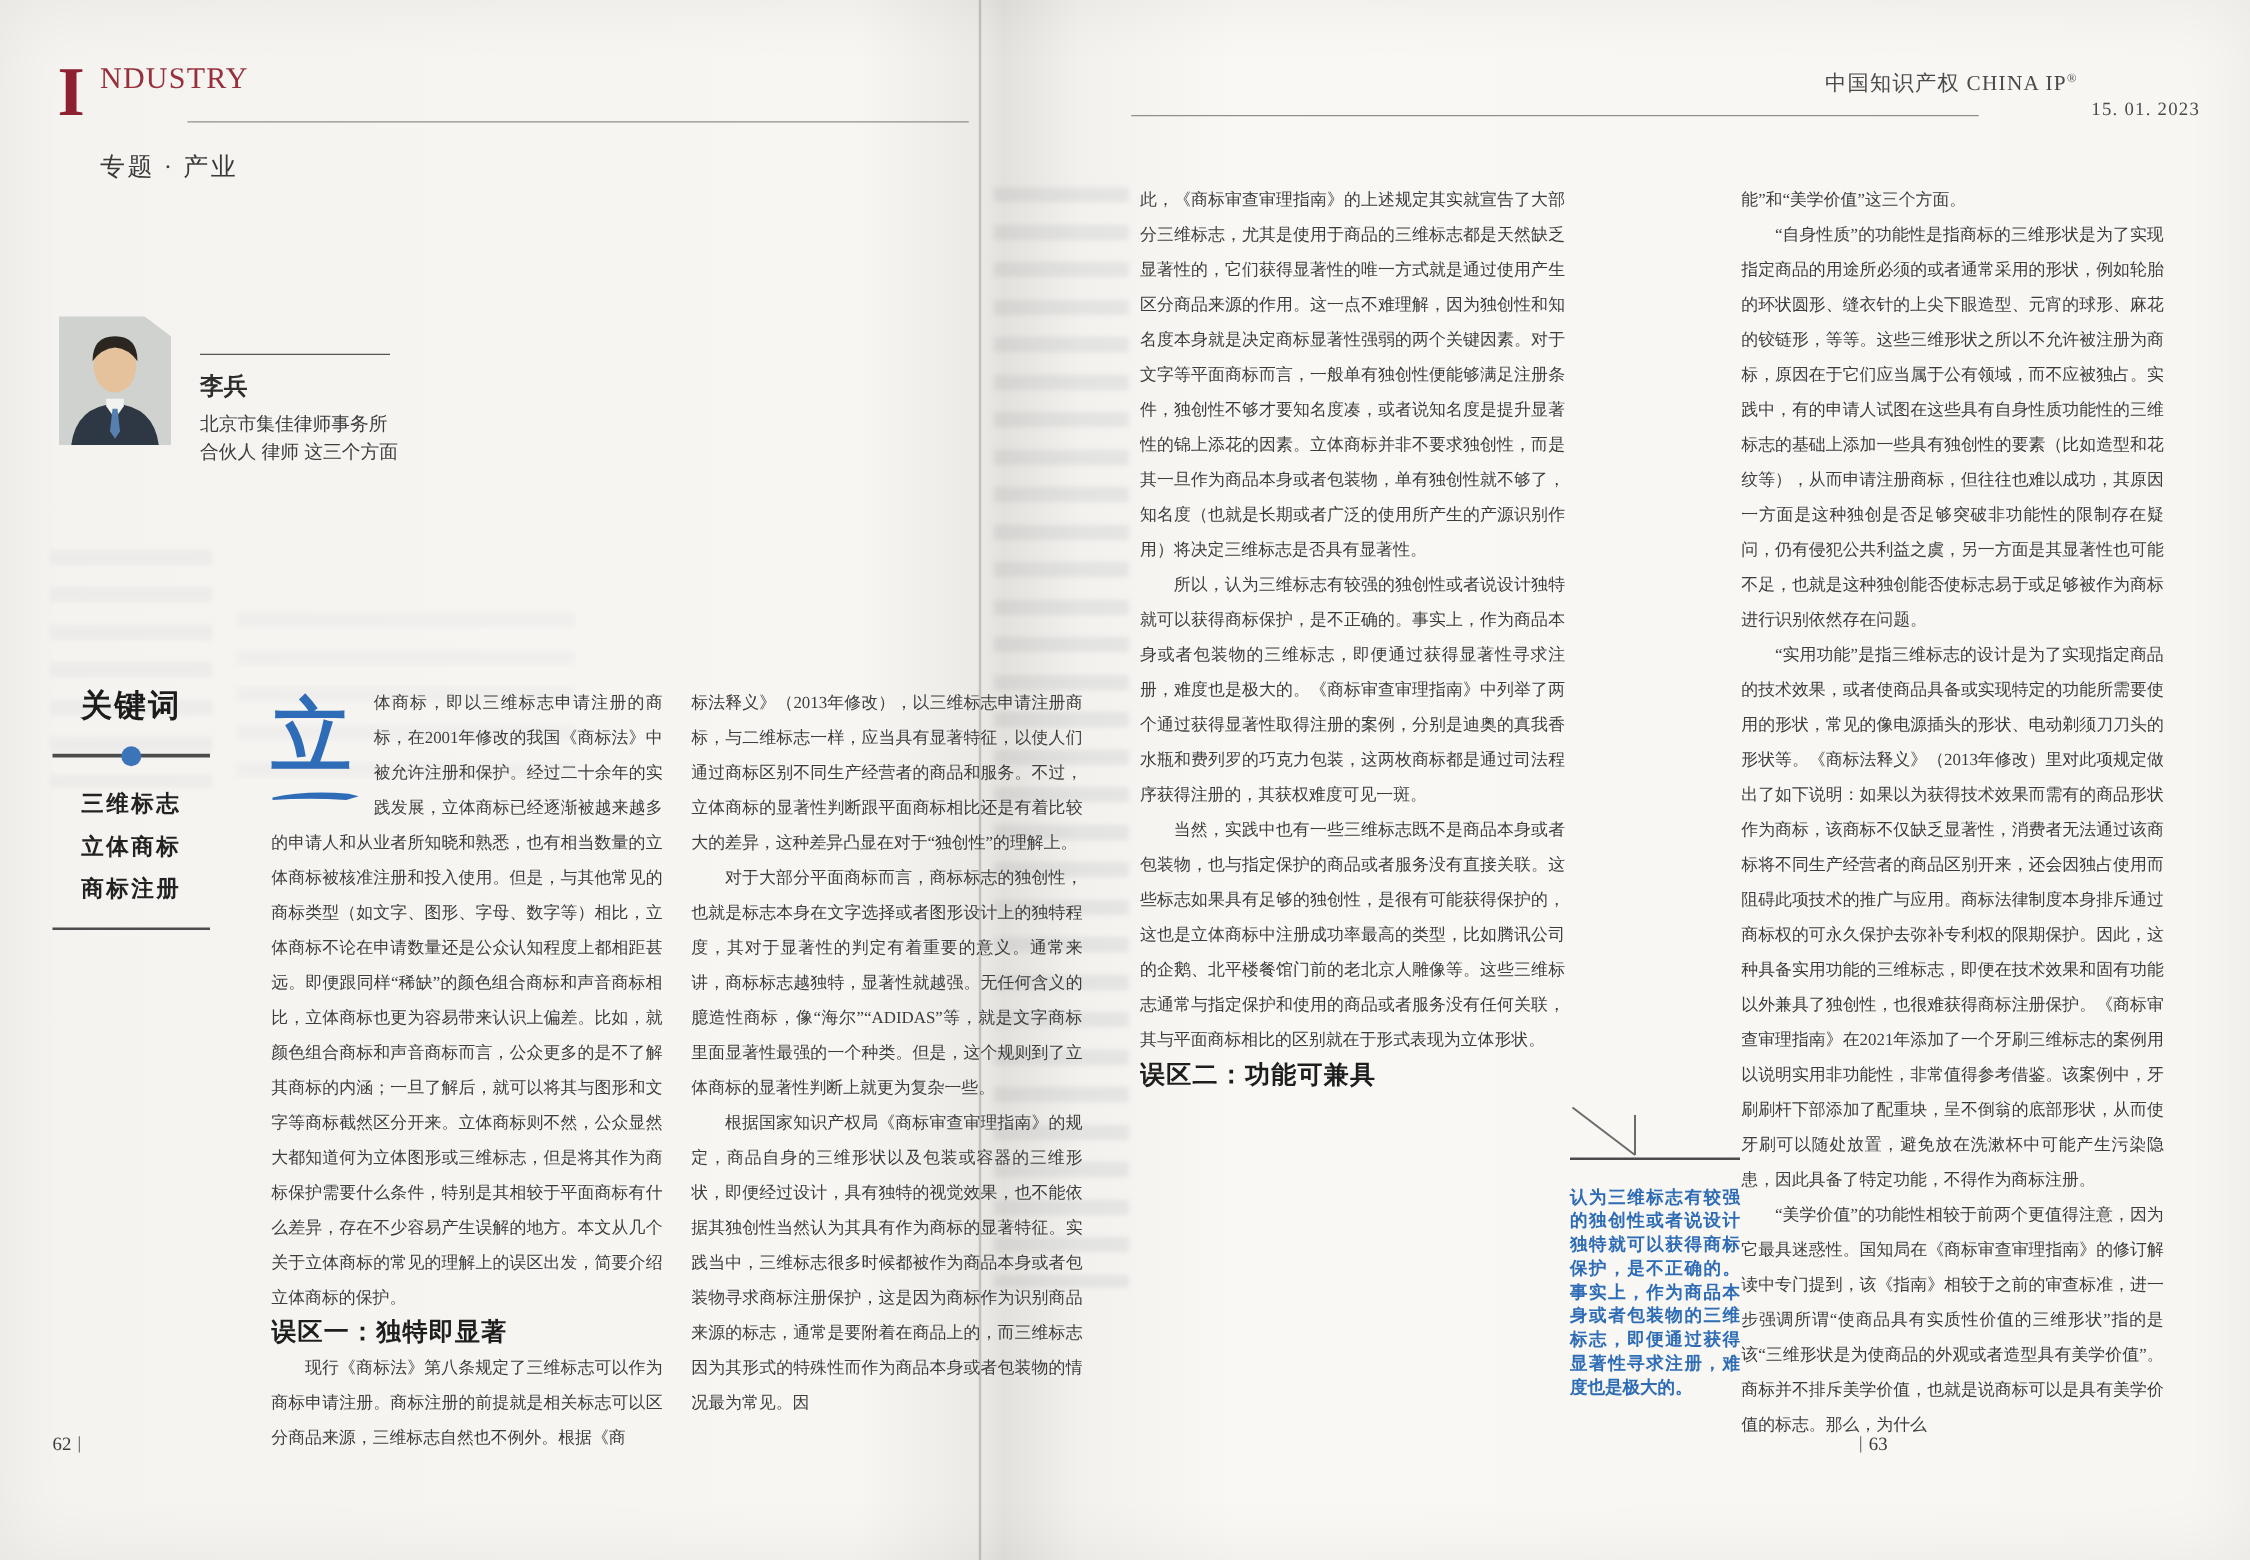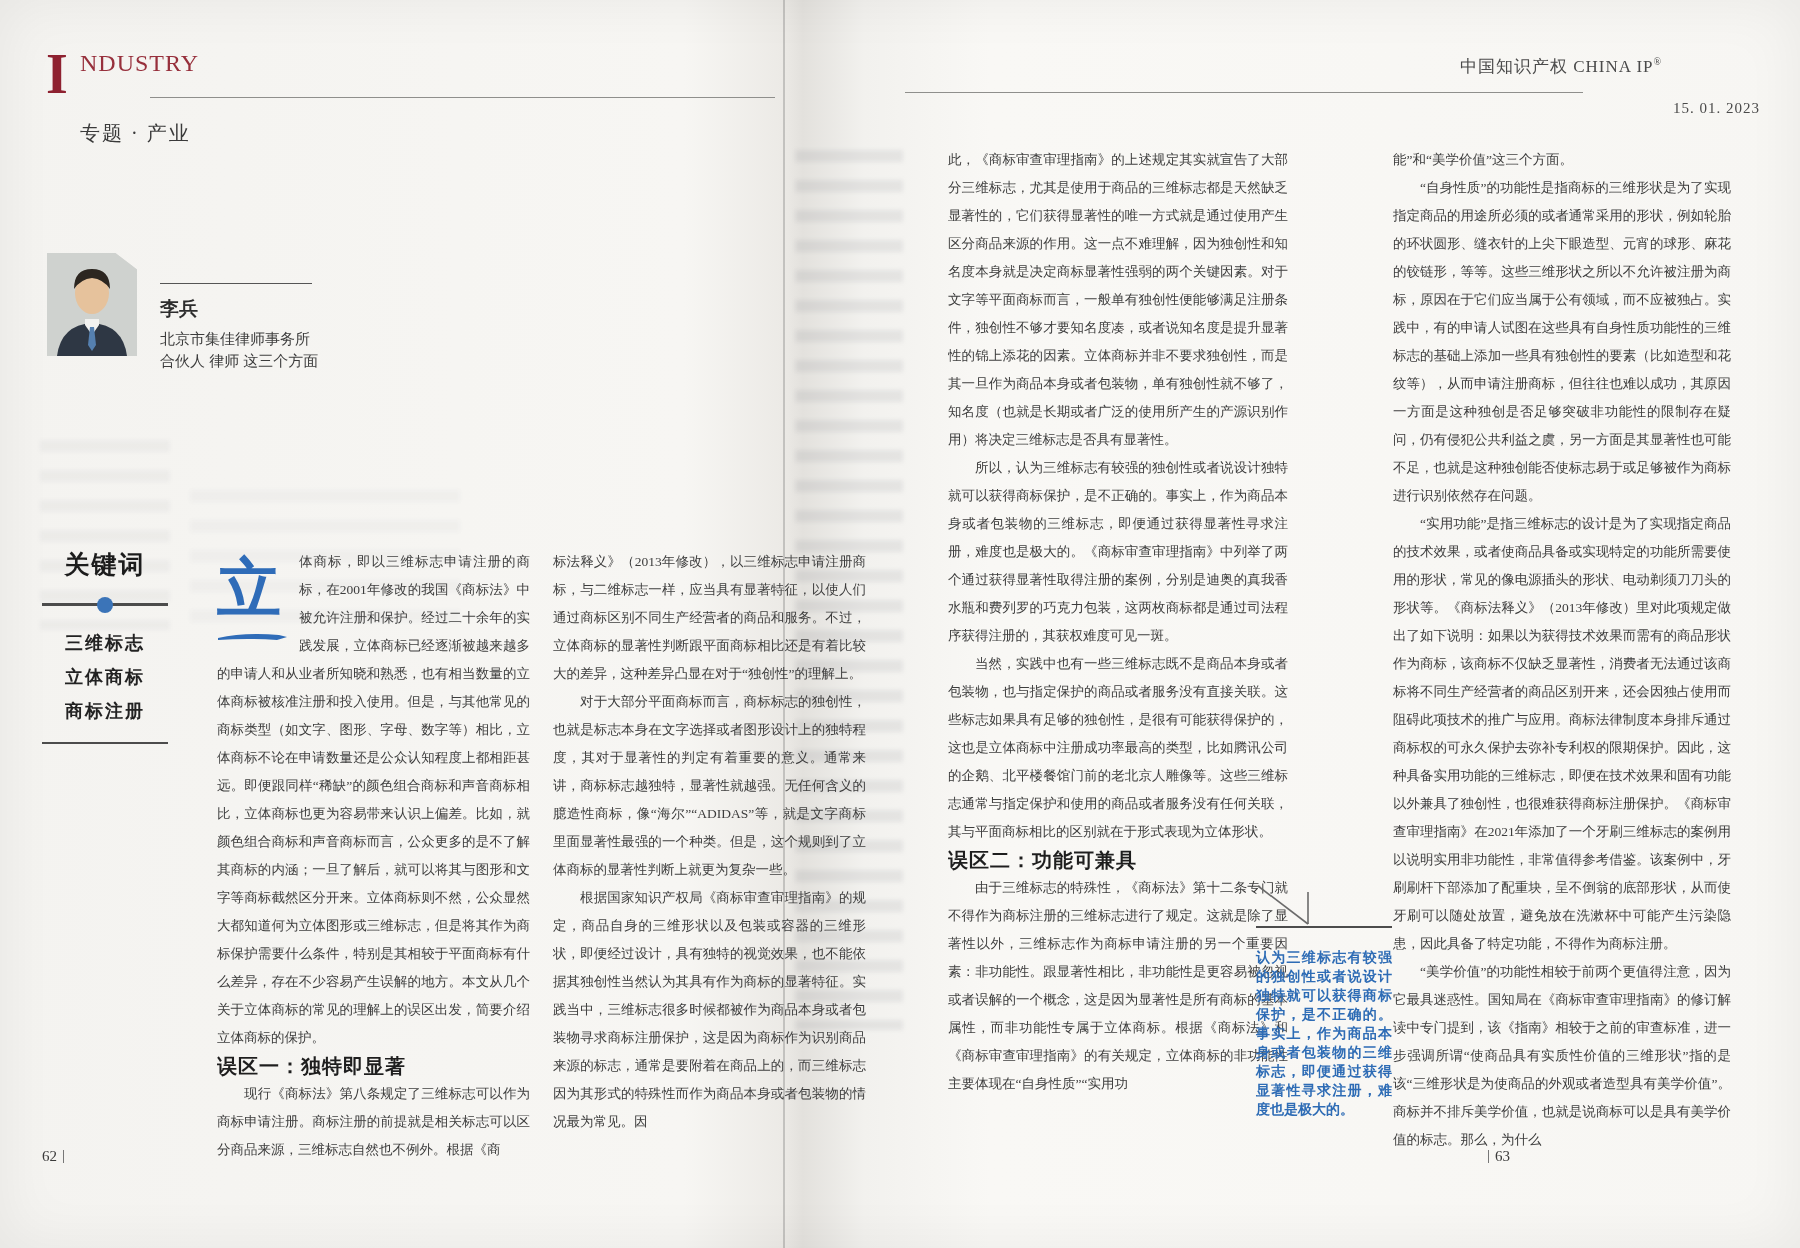--- a/index.html
+++ b/index.html
@@ -9,21 +9,21 @@
     box-shadow:inset 0 0 60px rgba(0,0,0,0.06);
     font-family:"Liberation Serif","DejaVu Serif",serif;color:#3b3b3b;
   }
   .abs{position:absolute;}
   
   .hdr-initial{font-family:"Liberation Serif",serif;font-size:56px;font-weight:bold;color:#8e2130;line-height:1;}
   .hdr-word{font-family:"Liberation Serif",serif;font-size:24px;color:#97303c;letter-spacing:1px;}
   .hdr-section{font-family:"Liberation Serif",serif;font-size:20px;color:#3a3a3a;letter-spacing:2px;}
   .rule{background:#8f8f8c;height:1px;}
   .hdr-right{font-size:17px;color:#4a4a4a;text-align:left;letter-spacing:1px;}
-  .hdr-date{font-size:15px;color:#4a4a4a;text-align:right;letter-spacing:1px;margin-top:20px;}
+  .hdr-date{font-size:15px;color:#4a4a4a;text-align:right;letter-spacing:1px;}
   
   .title{font-family:"Liberation Sans","DejaVu Sans",sans-serif;font-size:45px;font-weight:800;color:#2c2c2c;letter-spacing:1px;}
   .author-name{font-family:"Liberation Sans",sans-serif;font-size:19px;font-weight:bold;color:#2d2d2d;}
   .author-line{font-family:"Liberation Sans",sans-serif;font-size:15px;color:#3c3c3c;}
   .photo{width:90px;height:103px;background:linear-gradient(180deg,#d9dad6 0%,#c9cbc8 100%);
     clip-path:polygon(0 0,76% 0,100% 16%,100% 100%,0 100%);overflow:hidden;}
   
   .kw-label{font-family:"Liberation Sans",sans-serif;font-size:25px;font-weight:800;color:#1c1c1c;text-align:center;letter-spacing:2px;}
   .kw-item{font-family:"Liberation Sans",sans-serif;font-size:18px;font-weight:bold;color:#222;text-align:center;letter-spacing:2px;line-height:34px;}
   .kw-rule{position:relative;height:3px;background:#4c4c4c;}
@@ -102,26 +102,25 @@
     <p class="ind">对于大部分平面商标而言，商标标志的独创性，也就是标志本身在文字选择或者图形设计上的独特程度，其对于显著性的判定有着重要的意义。通常来讲，商标标志越独特，显著性就越强。无任何含义的臆造性商标，像“海尔”“ADIDAS”等，就是文字商标里面显著性最强的一个种类。但是，这个规则到了立体商标的显著性判断上就更为复杂一些。</p>
     <p class="ind">根据国家知识产权局《商标审查审理指南》的规定，商品自身的三维形状以及包装或容器的三维形状，即便经过设计，具有独特的视觉效果，也不能依据其独创性当然认为其具有作为商标的显著特征。实践当中，三维标志很多时候都被作为商品本身或者包装物寻求商标注册保护，这是因为商标作为识别商品来源的标志，通常是要附着在商品上的，而三维标志因为其形式的特殊性而作为商品本身或者包装物的情况最为常见。因</p>
   </div>
 
   <div class="abs pagenum" style="left:42px;top:1148px;"><span>62</span><span class="pn-bar"></span></div>
 
   <div class="abs rule" style="left:905px;top:92px;width:678px;"></div>
   <div class="abs hdr-right" style="left:1460px;top:55px;width:300px;"><span>中国知识产权 CHINA IP</span><sup style="font-size:10px;">®</sup></div>
   <div class="abs hdr-date" style="left:1460px;top:80px;width:300px;">15. 01. 2023</div>
 
-  <div class="abs col" style="left:912px;top:146px;width:340px;height:1026px;margin-left:36px;">
+  <div class="abs col" style="left:912px;top:146px;width:340px;height:1026px;">
     <p>此，《商标审查审理指南》的上述规定其实就宣告了大部分三维标志，尤其是使用于商品的三维标志都是天然缺乏显著性的，它们获得显著性的唯一方式就是通过使用产生区分商品来源的作用。这一点不难理解，因为独创性和知名度本身就是决定商标显著性强弱的两个关键因素。对于文字等平面商标而言，一般单有独创性便能够满足注册条件，独创性不够才要知名度凑，或者说知名度是提升显著性的锦上添花的因素。立体商标并非不要求独创性，而是其一旦作为商品本身或者包装物，单有独创性就不够了，知名度（也就是长期或者广泛的使用所产生的产源识别作用）将决定三维标志是否具有显著性。</p>
     <p class="ind">所以，认为三维标志有较强的独创性或者说设计独特就可以获得商标保护，是不正确的。事实上，作为商品本身或者包装物的三维标志，即便通过获得显著性寻求注册，难度也是极大的。《商标审查审理指南》中列举了两个通过获得显著性取得注册的案例，分别是迪奥的真我香水瓶和费列罗的巧克力包装，这两枚商标都是通过司法程序获得注册的，其获权难度可见一斑。</p>
     <p class="ind">当然，实践中也有一些三维标志既不是商品本身或者包装物，也与指定保护的商品或者服务没有直接关联。这些标志如果具有足够的独创性，是很有可能获得保护的，这也是立体商标中注册成功率最高的类型，比如腾讯公司的企鹅、北平楼餐馆门前的老北京人雕像等。这些三维标志通常与指定保护和使用的商品或者服务没有任何关联，其与平面商标相比的区别就在于形式表现为立体形状。</p>
     <p class="sec-head">误区二：功能可兼具</p>
-    <p class="ind">由于三维标志的特殊性，《商标法》第十二条专门就不得作为商标注册的三维标志进行了规定。这就是除了显著性以外，三维标志作为商标申请注册的另一个重要因素：非功能性。跟显著性相比，非功能性是更容易被忽视或者误解的一个概念，这是因为显著性是所有商标的基本属性，而非功能性专属于立体商标。根据《商标法》和《商标审查审理指南》的有关规定，立体商标的非功能性主要体现在“自身性质”“实用功</p>
   </div>
 
   <svg class="abs" style="left:1256px;top:884px;" width="62" height="42" viewBox="0 0 62 42">
     <line x1="2" y1="2" x2="52" y2="40" stroke="#6b6b6b" stroke-width="1.6"></line>
     <line x1="52" y1="8" x2="52" y2="40" stroke="#6b6b6b" stroke-width="1.6"></line>
   </svg>
   <div class="abs pullquote" style="left:1256px;top:926px;width:136px;">认为三维标志有较强的独创性或者说设计独特就可以获得商标保护，是不正确的。事实上，作为商品本身或者包装物的三维标志，即便通过获得显著性寻求注册，难度也是极大的。</div>
 
   <div class="abs col" style="left:1393px;top:146px;width:338px;height:1026px;">
     <p>能”和“美学价值”这三个方面。</p>

